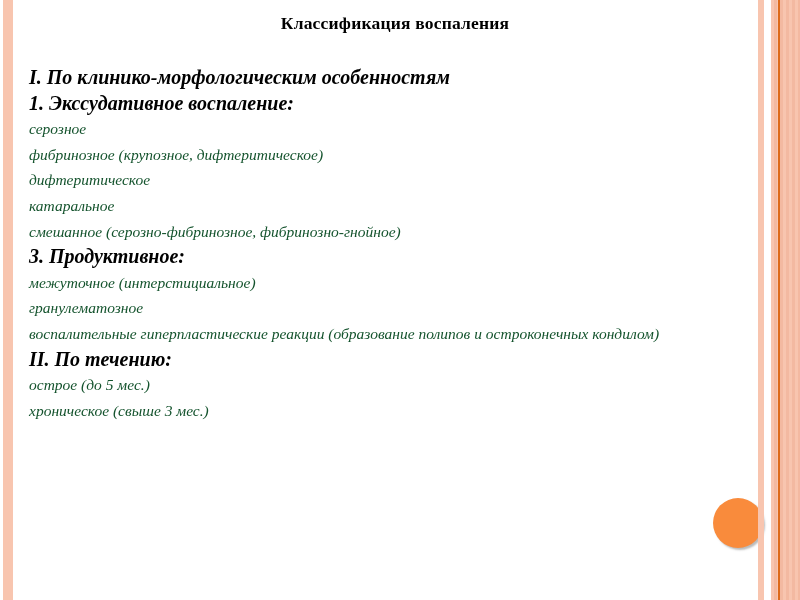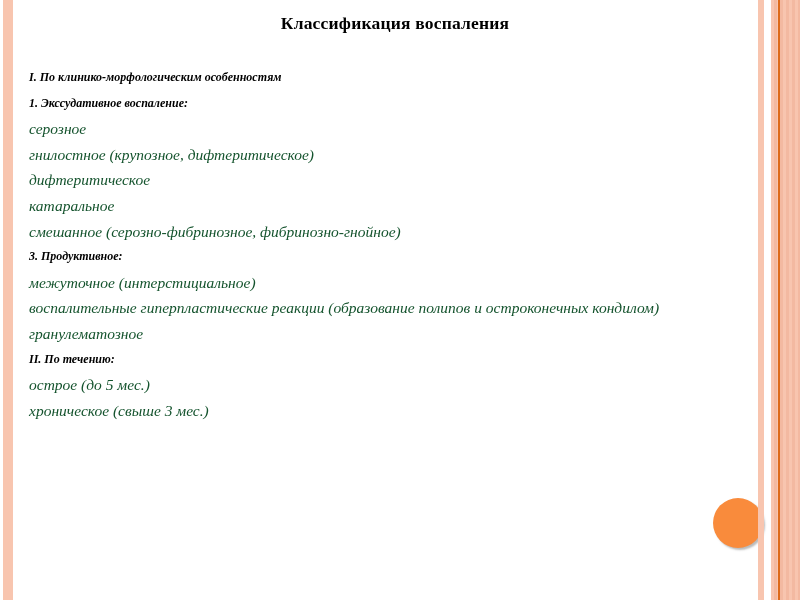--- a/index.html
+++ b/index.html
@@ -86,45 +86,45 @@
   .line {
     height: 25.6px;
     line-height: 25.6px;
     white-space: nowrap;
     font-style: italic;
     font-size: 15.5px;
     color: #14532d;
   }
   .line.heading {
     font-weight: bold;
-    font-size: 12px;
+    font-size: 20px;
     color: #000000;
   }
 </style>
 </head>
 <body>
 
 <div class="slide">
 
   <div class="stripe-left"></div>
 
   <div class="title">Классификация воспаления</div>
 
   <div class="content">
       <div class="line heading">I. По клинико-морфологическим особенностям</div>
       <div class="line heading">1. Экссудативное воспаление:</div>
       <div class="line item">серозное</div>
-      <div class="line item">гнилостное (крупозное, дифтеритическое)</div>
+      <div class="line item">фибринозное (крупозное, дифтеритическое)</div>
       <div class="line item">дифтеритическое</div>
       <div class="line item">катаральное</div>
       <div class="line item">смешанное (серозно-фибринозное, фибринозно-гнойное)</div>
       <div class="line heading">3. Продуктивное:</div>
       <div class="line item">межуточное (интерстициальное)</div>
+      <div class="line item">гранулематозное</div>
       <div class="line item">воспалительные гиперпластические реакции (образование полипов и остроконечных кондилом)</div>
-      <div class="line item">гранулематозное</div>
       <div class="line heading">II. По течению:</div>
       <div class="line item">острое (до 5 мес.)</div>
       <div class="line item">хроническое (свыше 3 мес.)</div>
     </div>
 
   <div class="circle"></div>
 
   <div class="stripe-right-thin"></div>
 
   <div class="panel-right">

